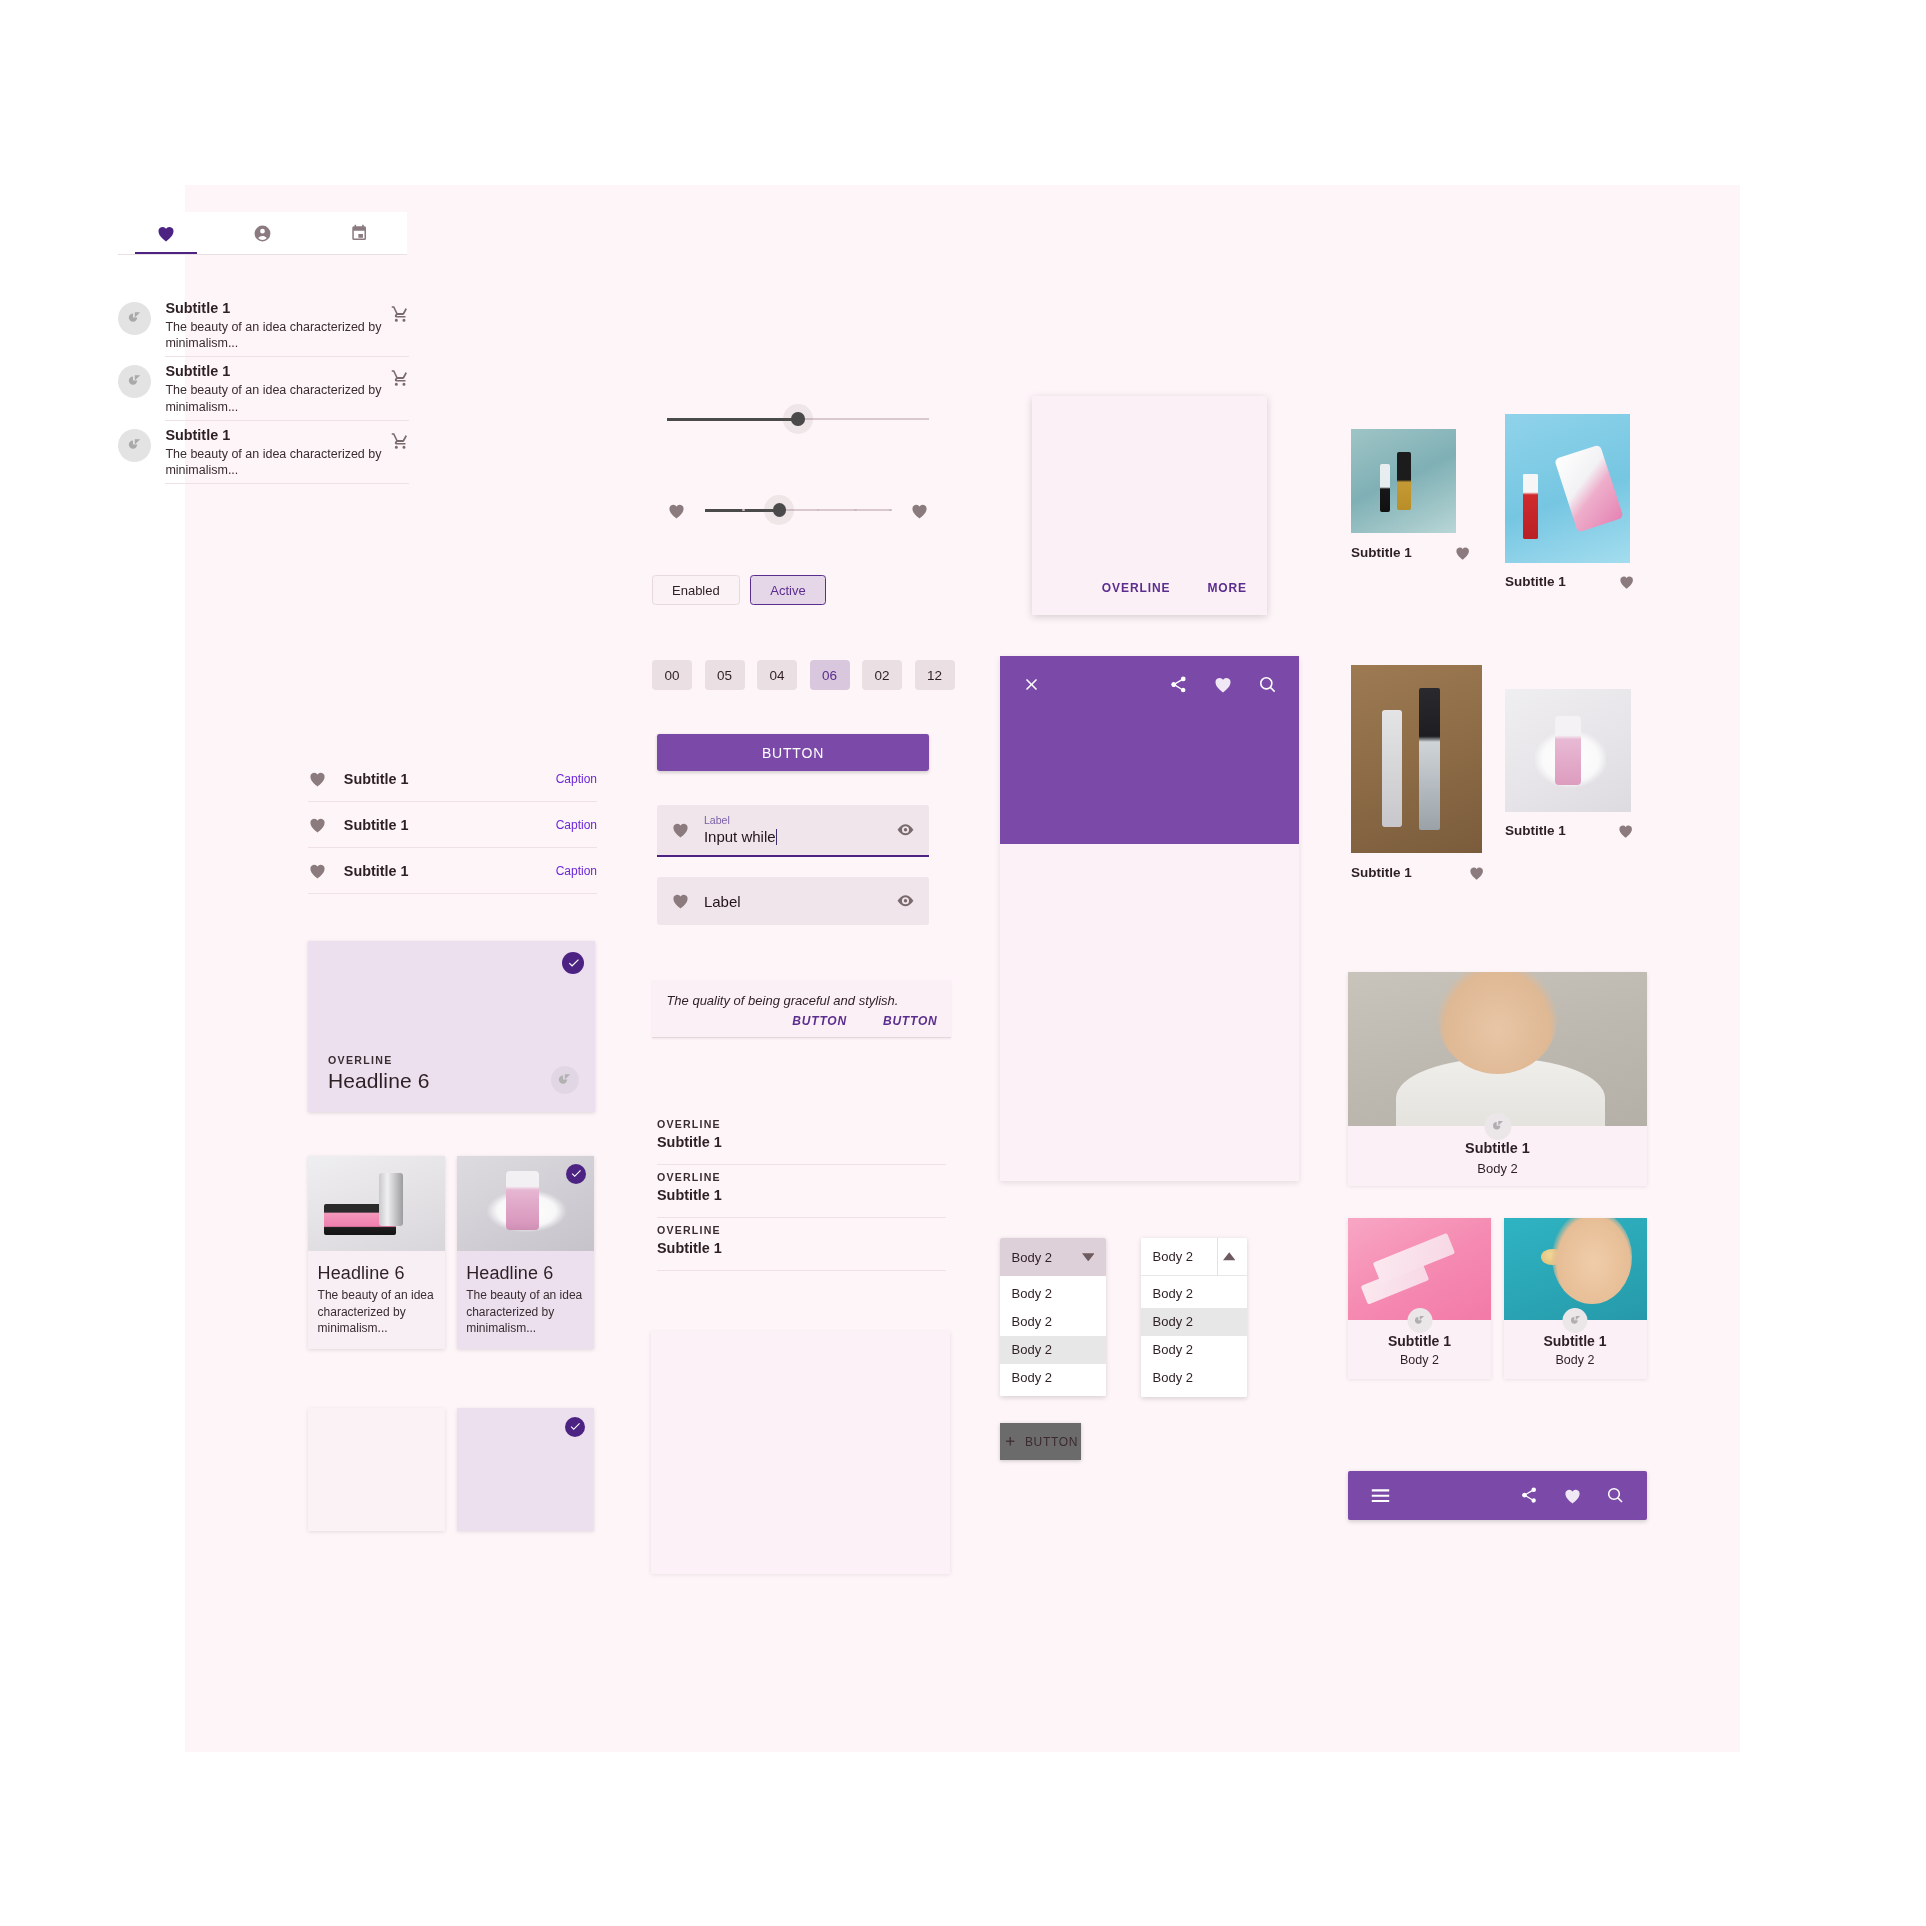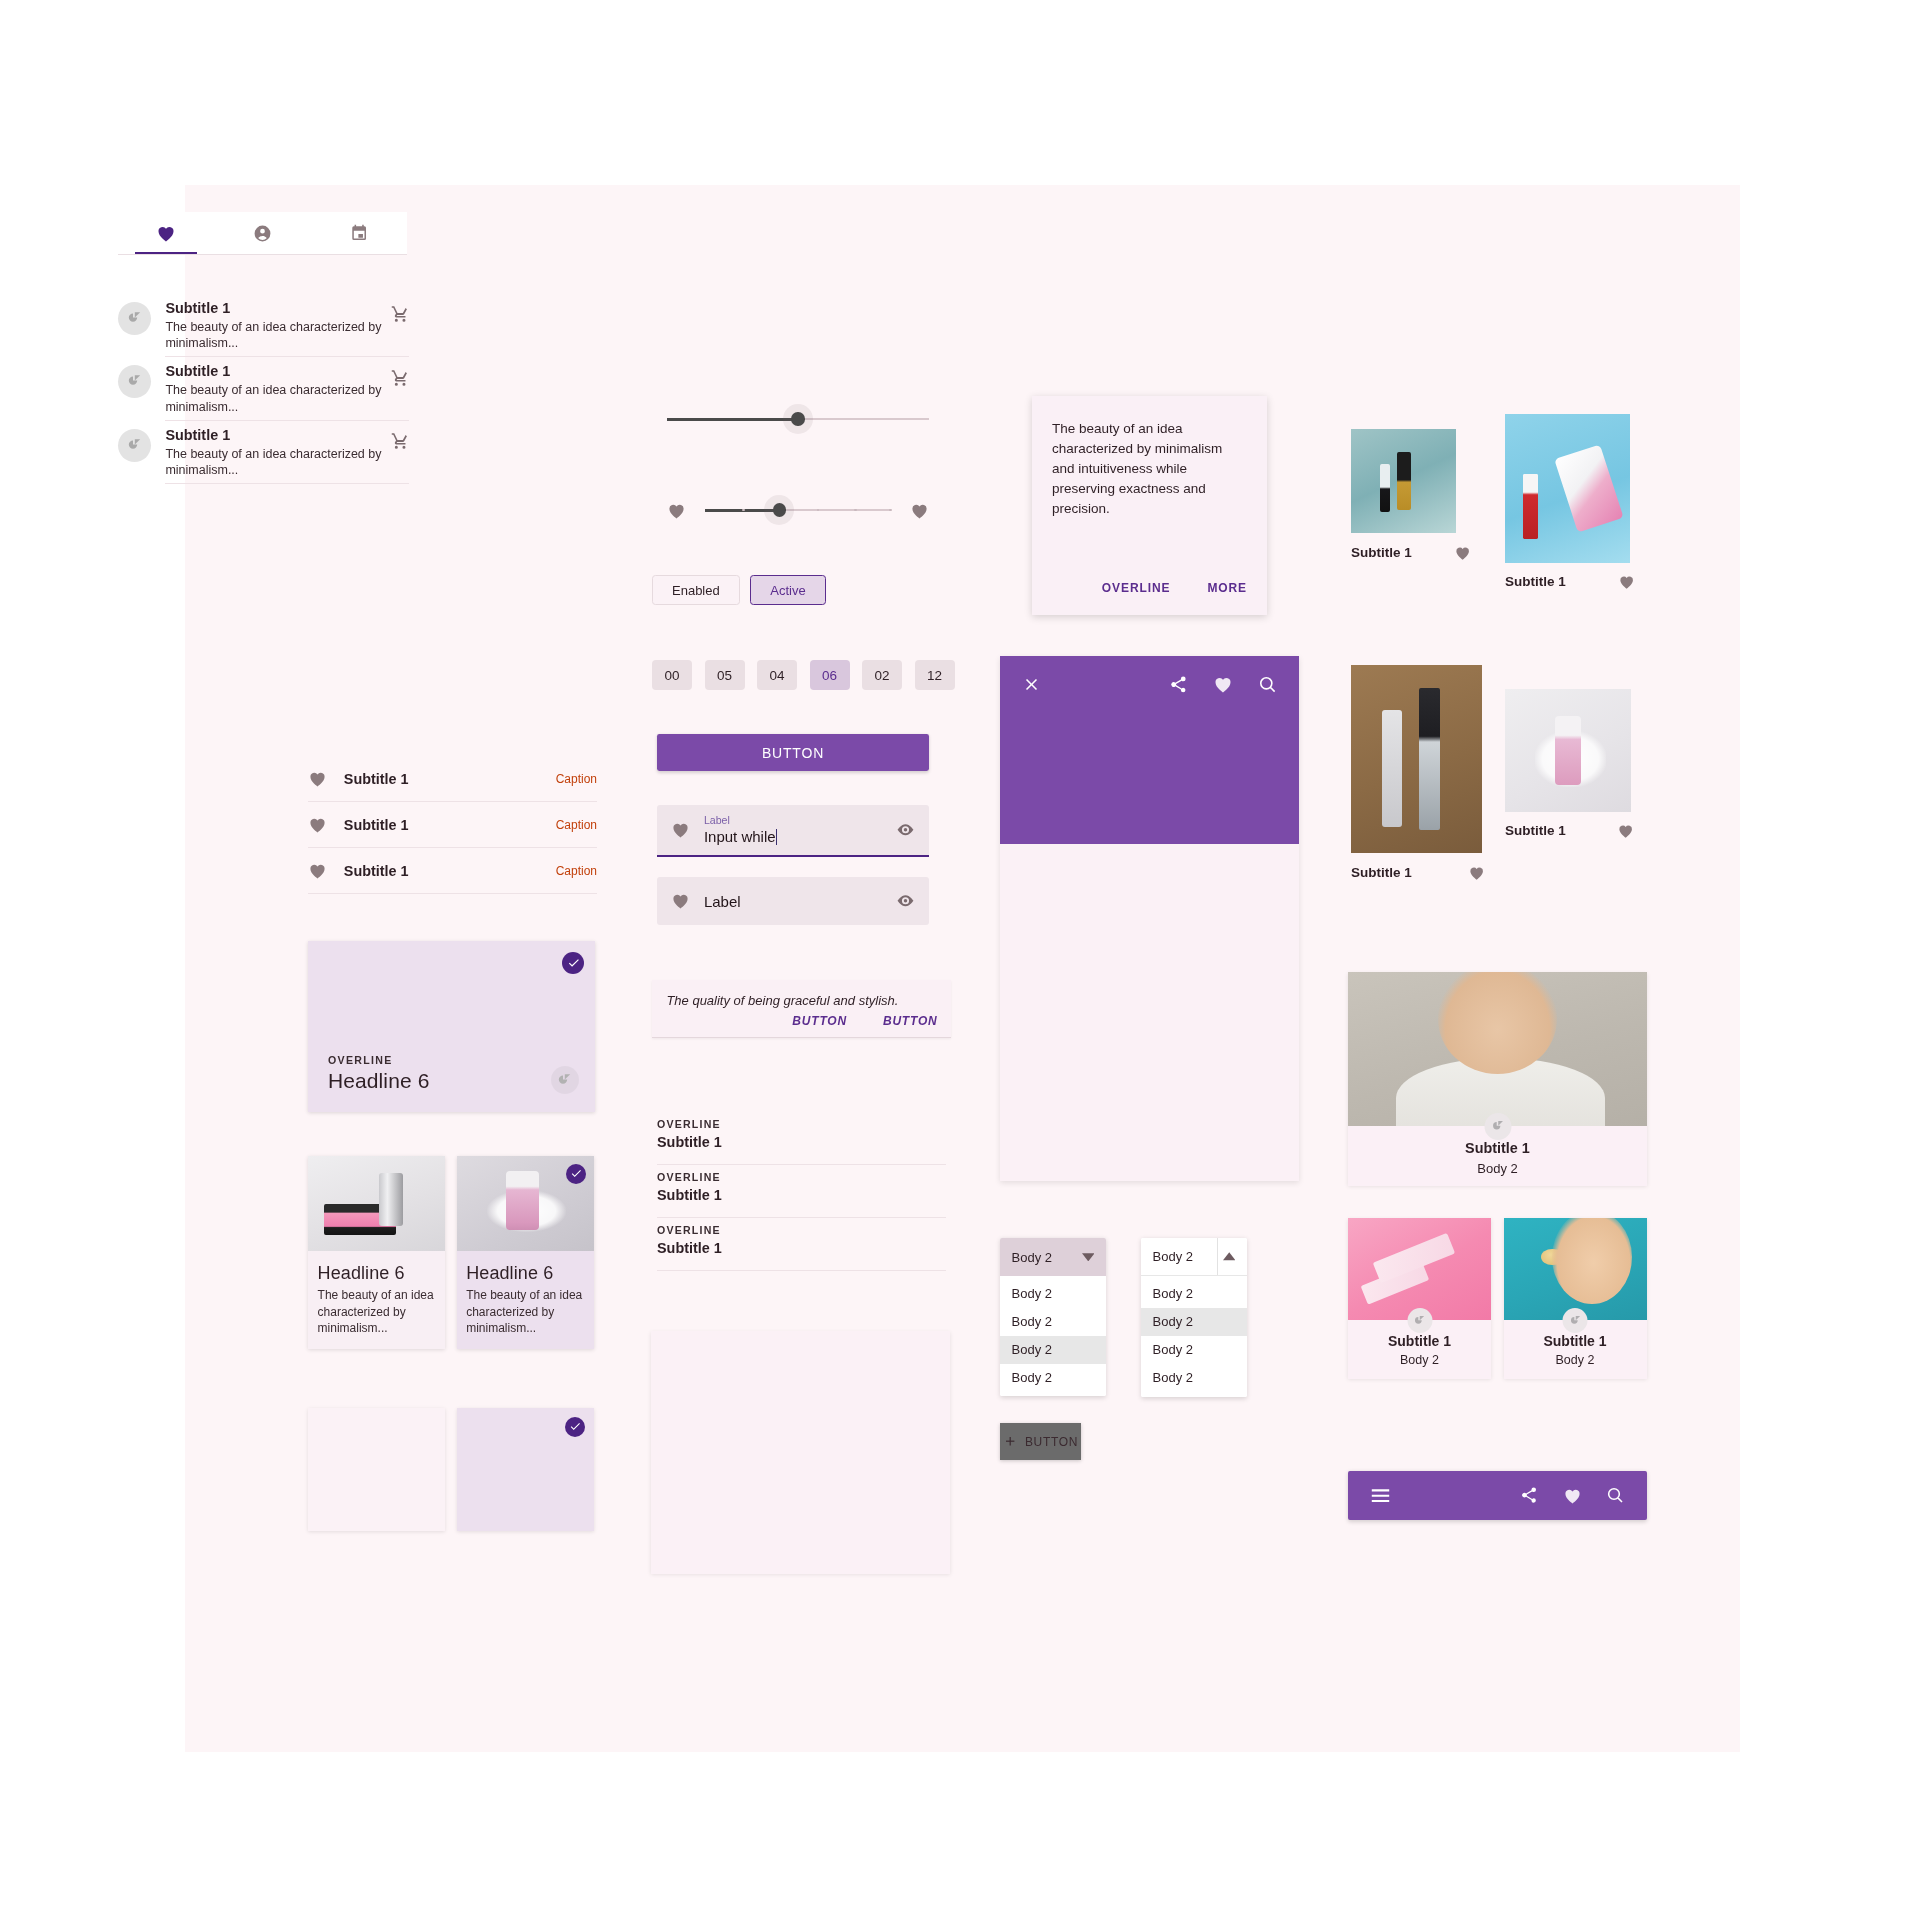--- a/index.html
+++ b/index.html
@@ -43,21 +43,21 @@
   .sub1 { font-size:14.4px; font-weight:700; color:#2e1f25; line-height:1.25; }
   .body2 { font-size:12.5px; color:#3a2c31; line-height:1.32; margin-top:1.9px; }
   .carticon { margin-left:7.7px; margin-top:6.7px; flex:none; }
 
   
   .hlist { position:absolute; left:308px; top:756px; width:289px; }
   .hrow { display:flex; align-items:center; height:46px; position:relative; }
   .hrow .divider { position:absolute; left:0; right:0; bottom:0; height:1px; background:#eee2e6; }
   .hrow .hicon { width:31px; flex:none; }
   .hrow .hlabel { font-size:14.4px; font-weight:600; color:#2e1f25; flex:1; margin-left:4.8px; }
-  .caption { font-size:12px; color:#c2410c; }
+  .caption { font-size:12px; color:#6d28d9; }
 
   
   .bigcard {
     position:absolute; left:308px; top:941px; width:287px; height:171px;
     background:#ece0ee; box-shadow:0 1.4px 3.9px rgba(0,0,0,.13);
   }
   .chk {
     position:absolute; width:22px; height:22px; border-radius:50%; background:#4c2383;
     display:flex; align-items:center; justify-content:center;
   }
@@ -609,21 +609,20 @@
     <div class="ovrow">
       <div class="ovl">OVERLINE</div>
       <div class="ovs">Subtitle 1</div>
       <div class="divider"></div>
     </div>
   </div>
 
   <div class="blankpanel"></div>
 
   <div class="dialog">
-    <div class="dtext">The beauty of an idea characterized by minimalism and intuitiveness while preserving exactness and precision.</div>
     <div class="dbtns">
       <div class="dbtn">OVERLINE</div>
       <div class="dbtn">MORE</div>
     </div>
   </div>
 
   <div class="appsheet">
     <div class="purplebar">
       <span>
         <svg class="svgicon" width="19" height="19" viewBox="0 0 24 24">

